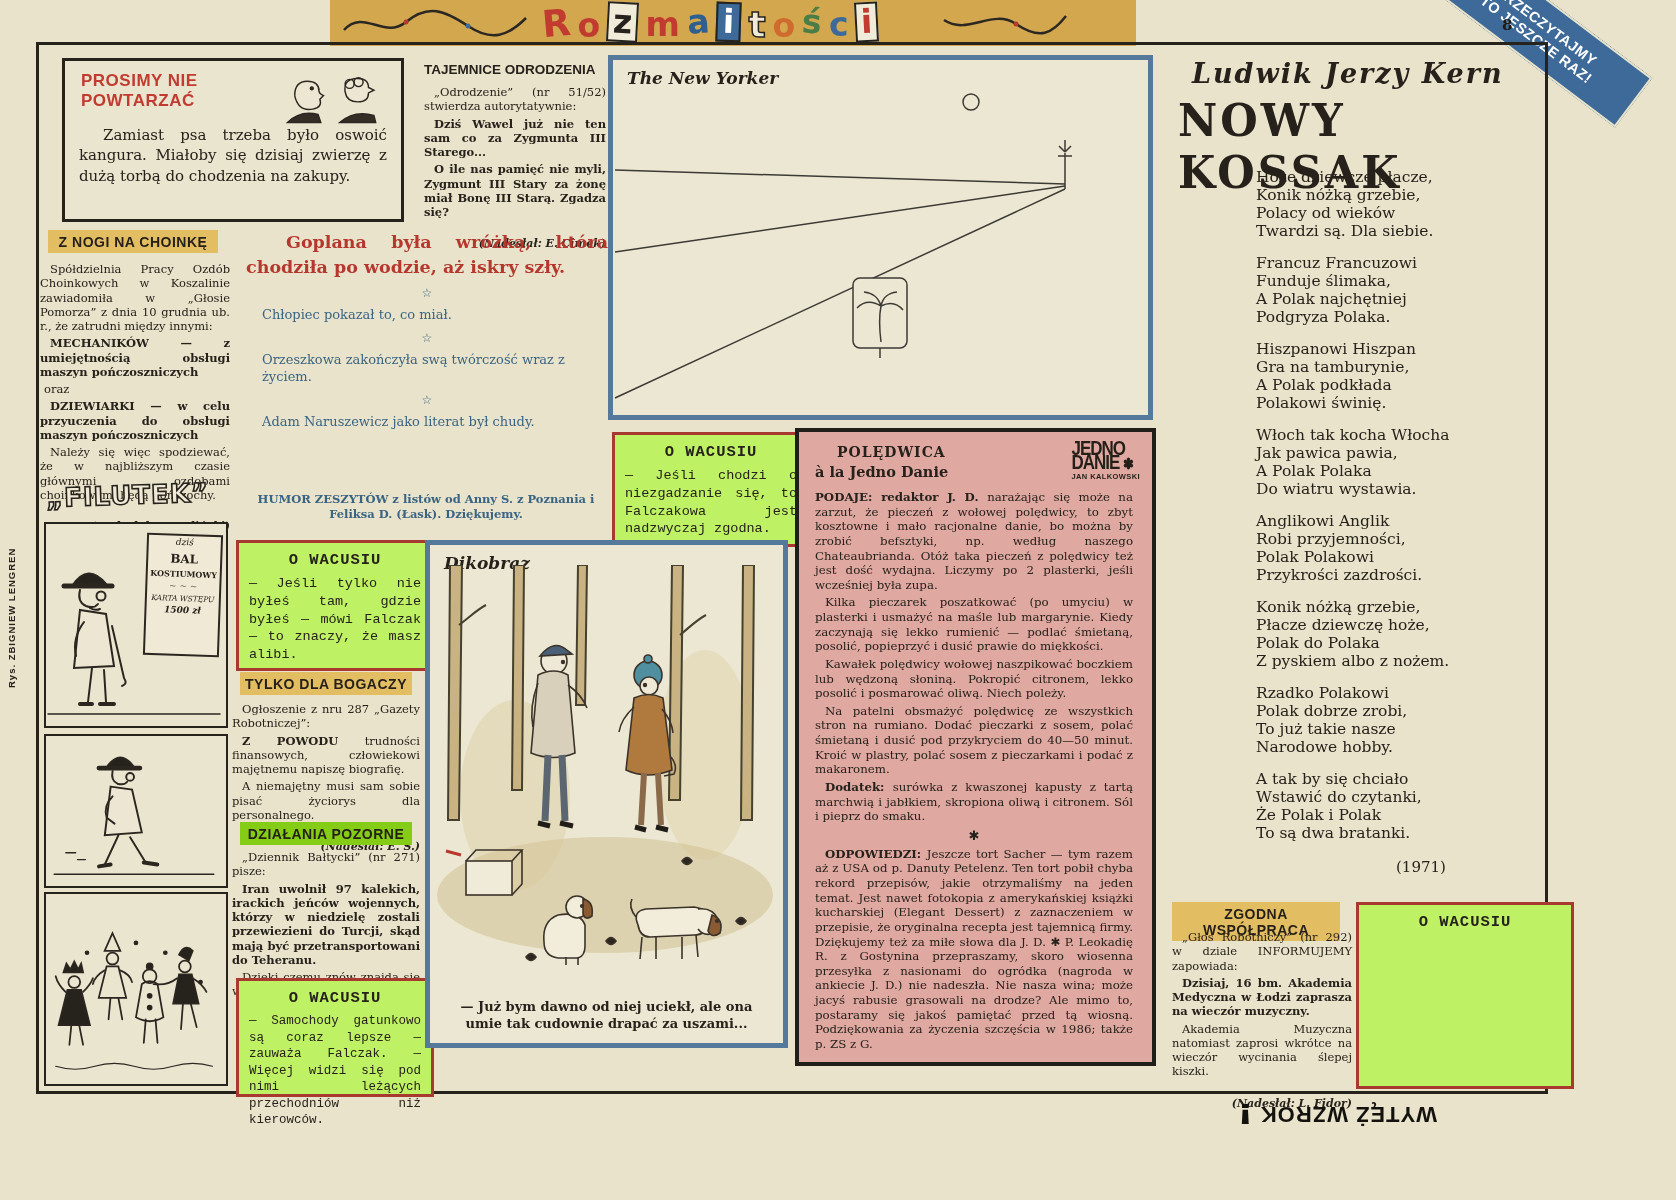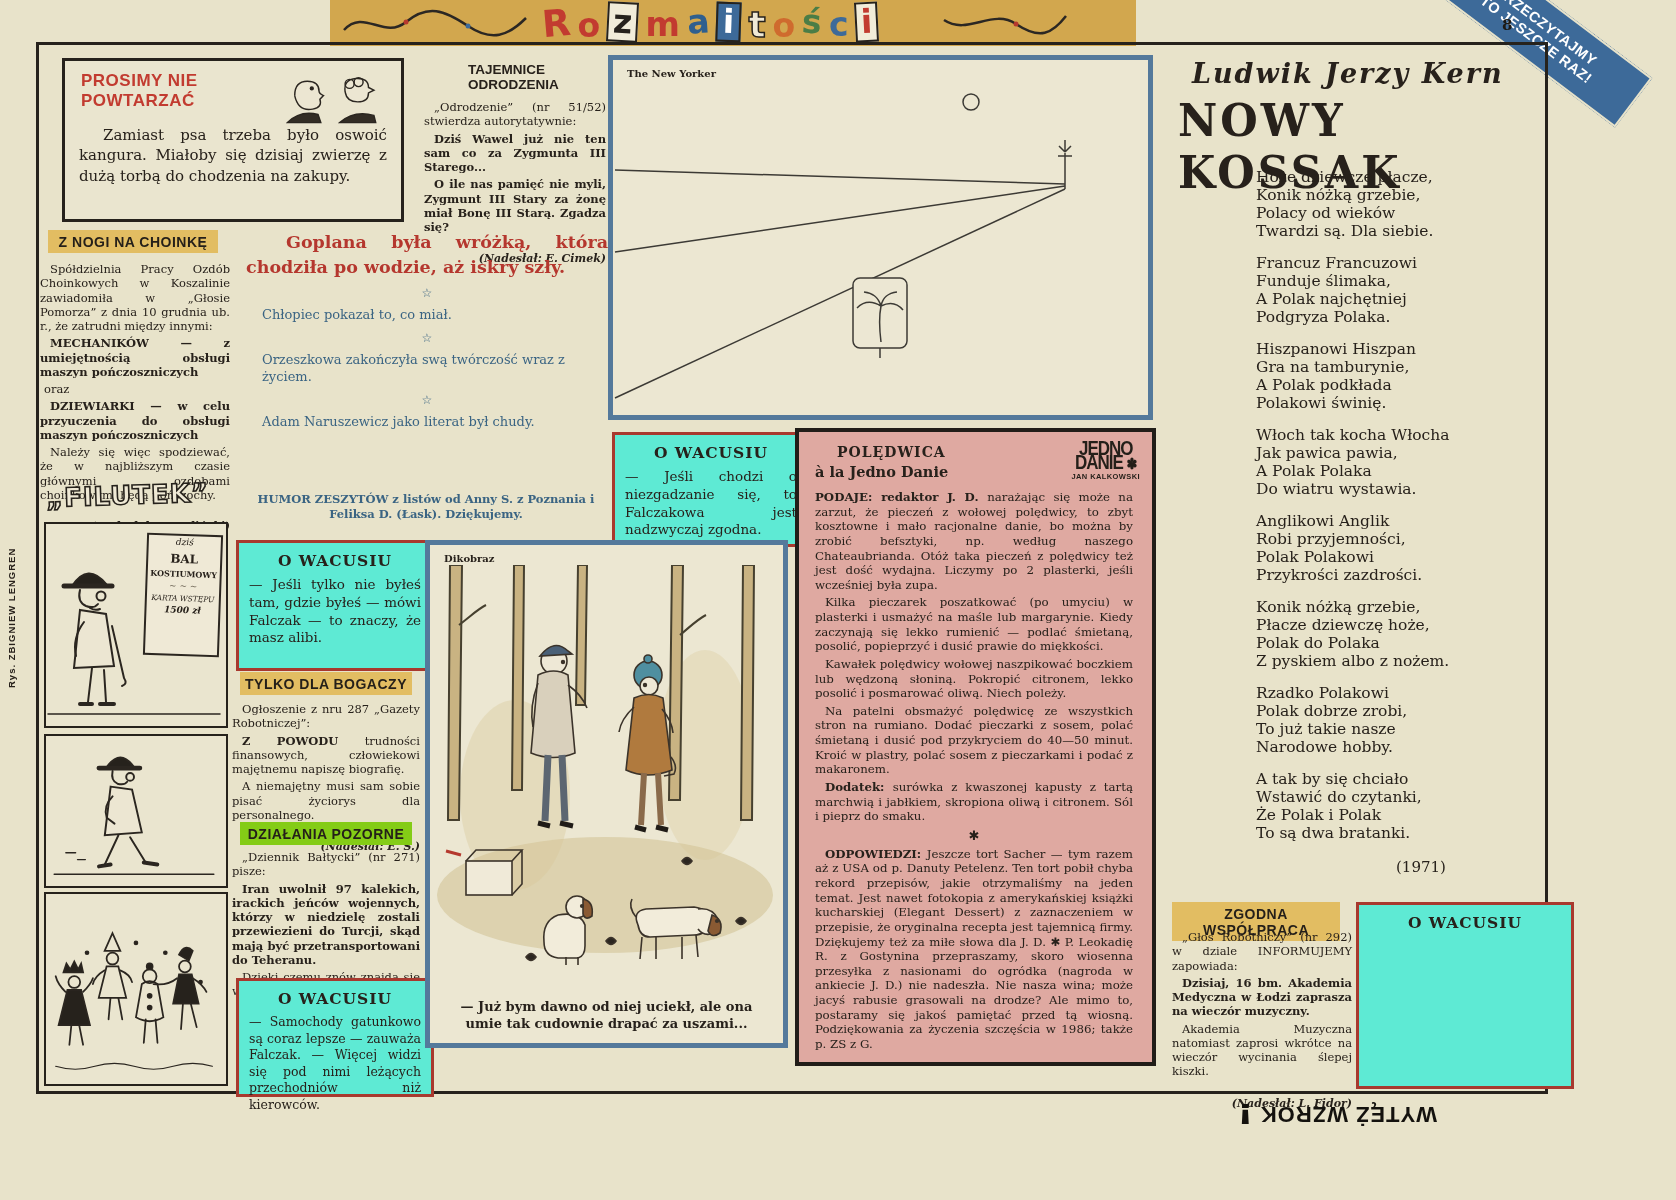--- a/index.html
+++ b/index.html
@@ -24,35 +24,35 @@
   .ml10{color:#c23b30;background:#f1ecd9;border:2px solid #26221c;padding:0 4px;transform:rotate(-3deg);}
   
   .ribbon{left:1425px;top:2px;width:232px;height:62px;background:#3d6a99;transform:rotate(37deg);
           display:flex;flex-direction:column;justify-content:center;align-items:center;
           color:#fff;font-family:"Liberation Sans",sans-serif;font-weight:bold;font-size:14.5px;
           line-height:1.2;letter-spacing:.5px;box-shadow:0 0 0 2px #e8e3ca inset;}
   .pagenum{left:1502px;top:16px;font-weight:bold;font-size:15px;color:#1c1a16;z-index:5;}
   
   .frame{left:36px;top:42px;width:1506px;height:1046px;border:3px solid #26221c;}
   
-  .sans{font-family:"Liberation Sans",sans-serif;margin-left:44px;}
+  .sans{font-family:"Liberation Sans",sans-serif;}
   .band-title{font-family:"Liberation Sans",sans-serif;font-weight:bold;text-align:center;
               font-size:14px;padding:4px 0 3px;letter-spacing:.5px;color:#241f19;}
   .yellow{background:#e2bd62;}
   .bluebg{background:#84cc16;}
   .p{font-size:11.5px;line-height:1.24;text-align:justify;margin:0 0 3px;text-indent:10px;}
   .b{font-weight:bold;}
   .lbl{font-weight:bold;}
   .lbl::after{content:" ";}
   .credit{font-style:italic;font-weight:bold;text-align:right;font-size:11px;margin-top:18px;}
-  .box-red{border:3.5px solid #a8392e;background:#5eead4;padding:7px 10px 6px;}
+  .box-red{border:3.5px solid #a8392e;background:#bef264;padding:7px 10px 6px;font-family:Liberation Mono, monospace;}
   .wac-t{font-weight:bold;text-align:center;font-size:15.5px;letter-spacing:1px;margin:1px 0 6px;}
   .wac-b{font-size:13.5px;line-height:1.32;text-align:justify;}
   .blueframe{border:5px solid #54799b;background:#ece7d2;}
-  .cartoon-label{font-weight:bold;font-size:10px;padding:8px 1px 0 14px;}
+  .cartoon-label{font-style:italic;font-weight:bold;font-size:17px;padding:8px 1px 0 14px;}
   
   .prosimy{left:62px;top:58px;width:336px;height:158px;border:3px solid #26221c;background:#eae5cf;}
   .prosimy-title{color:#c23b30;font-family:"Liberation Sans",sans-serif;font-weight:bold;
                  font-size:17px;line-height:1.2;letter-spacing:.5px;padding:10px 0 0 16px;}
   .prosimy-body{position:absolute;left:14px;top:64px;width:308px;font-size:15px;line-height:1.35;
                 text-align:justify;text-indent:24px;}
   
   .znogi-body{left:40px;top:262px;width:190px;}
   .filutek-logo{left:46px;top:480px;width:176px;font-family:"DejaVu Sans",sans-serif;font-weight:bold;
                 font-size:26px;letter-spacing:1px;color:#efe9d5;-webkit-text-stroke:1.6px #26221c;
@@ -74,21 +74,21 @@
   .stanzas{left:1256px;top:168px;width:300px;font-size:15.5px;line-height:18px;}
   .stanza{margin-bottom:14px;}
   .year{left:1396px;top:858px;font-size:15px;}
   
   .recipe{left:795px;top:428px;width:353px;height:630px;border:4px solid #211d18;background:#dfa9a1;}
   .recipe-inner{position:absolute;left:16px;top:12px;width:318px;}
   .recipe-title{font-weight:bold;font-size:14px;letter-spacing:1px;padding-left:22px;}
   .recipe-sub{font-weight:bold;font-size:14.5px;margin:3px 0 10px;}
   .recipe .p{font-size:11.8px;}
   .recipe-star{text-align:center;font-size:13px;margin:4px 0;}
-  .logo{position:absolute;right:12px;top:10px;text-align:center;line-height:.85;
+  .logo{position:absolute;right:12px;top:10px;text-align:left;line-height:.85;
         font-family:"Liberation Sans",sans-serif;color:#241f19;}
   .logo-word{font-weight:bold;font-size:17px;letter-spacing:-1px;transform:scaleY(1.15);display:block;}
   .logo-fl{font-size:13px;}
   .logo-by{font-weight:bold;font-size:7.5px;letter-spacing:.4px;display:block;margin-top:3px;}
   
   .dik-cap{position:absolute;left:4%;bottom:10px;width:92%;text-align:center;font-weight:bold;
            font-size:13px;line-height:1.35;}
   
   .flip{left:1222px;top:1096px;width:215px;height:36px;transform:rotate(180deg);
         display:flex;align-items:center;gap:10px;font-family:"Liberation Sans",sans-serif;

